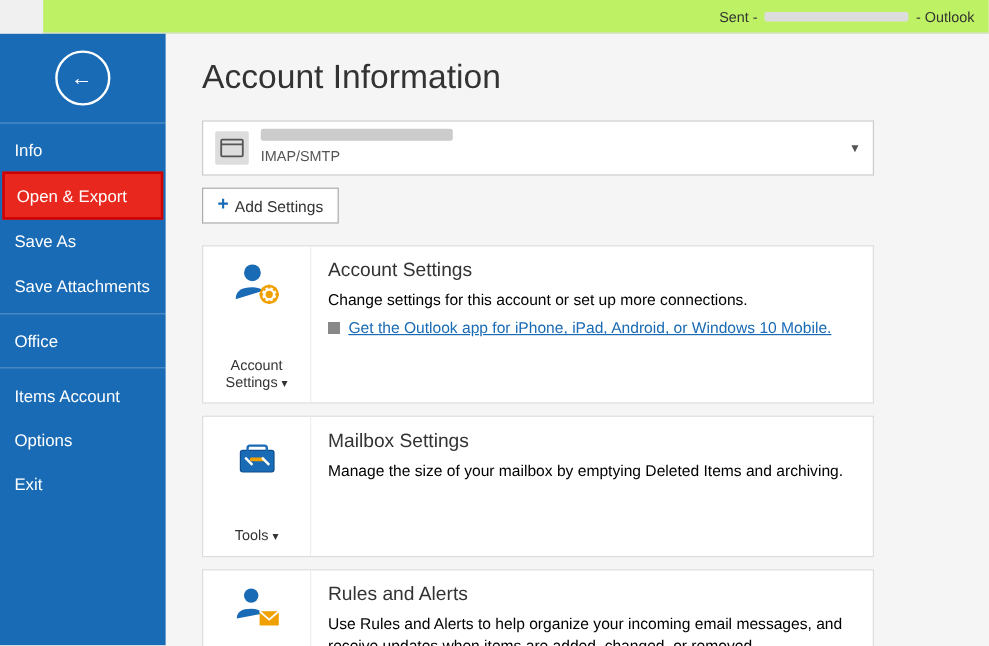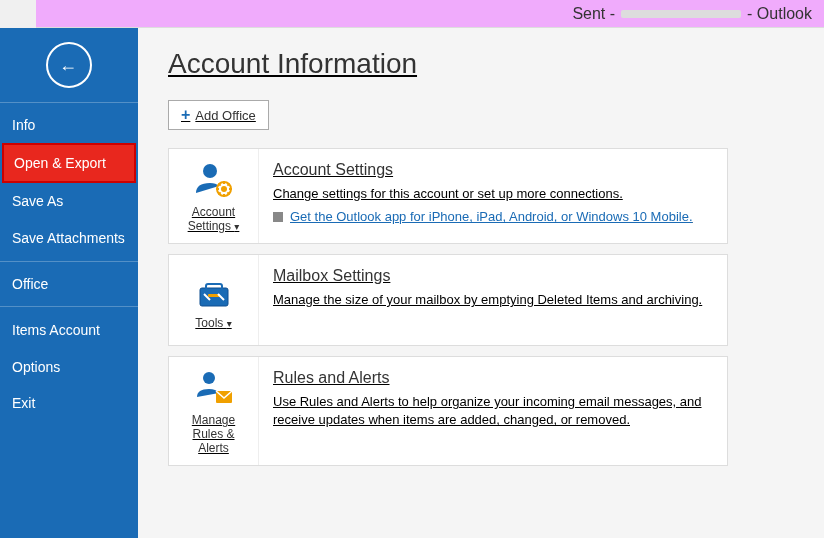--- a/index.html
+++ b/index.html
@@ -1,26 +1,26 @@
 <!DOCTYPE html>
 <html><head>
   <meta charset="utf-8">
   <style>
     * { margin: 0; padding: 0; box-sizing: border-box; }
     body { font-family: 'Segoe UI', Arial, sans-serif; display: flex; flex-direction: column; width: 824px; height: 538px; overflow: hidden; background: #f0f0f0; }
 
     
     .top-bar {
       height: 28px;
-      background: #f0abfc;
+      background: #bef264;
       display: flex;
       align-items: center;
       justify-content: flex-end;
       padding-right: 12px;
-      font-size: 16px;
+      font-size: 12px;
       color: #333;
       border-bottom: 1px solid #ddd;
       margin-left: 36px;
     }
     .top-bar-sent {
       display: flex;
       align-items: center;
       gap: 6px;
     }
     .top-bar-progress {
@@ -85,21 +85,20 @@
       margin: 0 2px;
       padding: 10px 10px;
     }
 
     
     .content-area {
       flex: 1;
       background: #f5f5f5;
       padding: 20px 30px;
       overflow-y: auto;
-      text-decoration: underline;
     }
 
     .page-title {
       font-size: 28px;
       font-weight: 300;
       color: #333;
       margin-bottom: 20px;
     }
 
     
@@ -177,20 +176,21 @@
     .section-icon-area {
       width: 90px;
       min-height: 90px;
       display: flex;
       flex-direction: column;
       align-items: center;
       justify-content: center;
       padding: 10px;
       border-right: 1px solid #eee;
       flex-shrink: 0;
+      gap: 36px;
     }
     .section-icon {
       width: 40px;
       height: 40px;
       margin-bottom: 6px;
     }
     .section-icon-label {
       font-size: 12px;
       color: #333;
       text-align: center;
@@ -282,24 +282,37 @@
     </div>
 
     <div class="sidebar-item">
       <span>Exit</span>
     </div>
   </div>
 
   <div class="content-area">
     <h1 class="page-title">Account Information</h1>
 
+    <div class="account-selector-wrapper">
+      <div class="account-selector-icon">
+        <svg width="22" height="22" viewBox="0 0 22 22">
+          <rect x="2" y="4" width="18" height="14" rx="1" fill="none" stroke="#555" stroke-width="1.5"></rect>
+          <line x1="2" y1="8" x2="20" y2="8" stroke="#555" stroke-width="1.5"></line>
+        </svg>
+      </div>
+      <div class="account-selector-info">
+        <div class="account-selector-name"></div>
+        <span class="account-selector-type">IMAP/SMTP</span>
+      </div>
+      <span class="account-dropdown-arrow">▼</span>
+    </div>
 
     <button class="add-account-btn">
       <span class="add-account-plus">+</span>
-      <span>Add Office</span>
+      <span>Add Settings</span>
     </button>
 
     <div class="section-card">
       <div class="section-icon-area">
         <svg class="section-icon" viewBox="0 0 40 40">
 
           <circle cx="16" cy="12" r="7" fill="#1a6bb5"></circle>
           <path d="M2 34 Q2 24 16 24 Q22 24 25 27" fill="#1a6bb5"></path>
 
           <circle cx="30" cy="30" r="7" fill="none" stroke="#f0a000" stroke-width="2"></circle>

